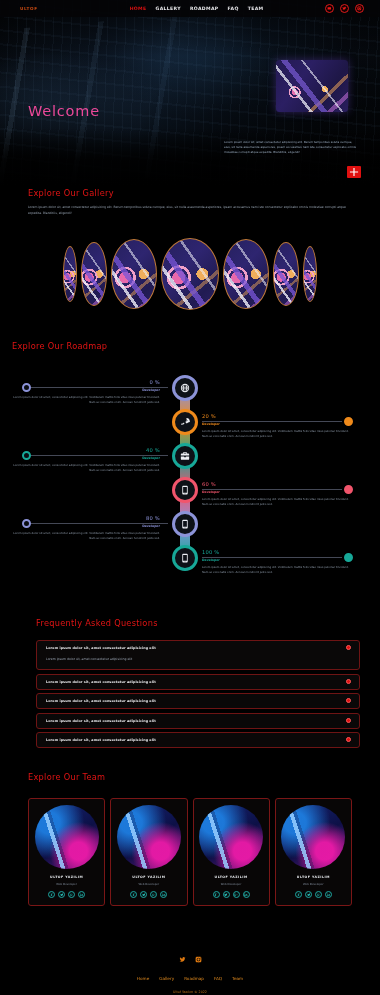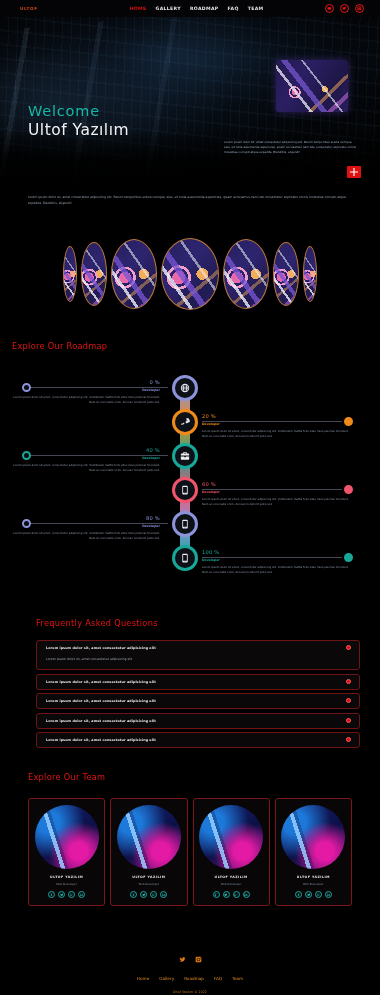--- a/index.html
+++ b/index.html
@@ -79,21 +79,21 @@
   .hero-img::before {
     content:""; position:absolute; inset:0;
     background:
       linear-gradient(52deg, transparent 0 30%, rgba(235,235,245,.75) 30% 33%, transparent 33% 40%,
         rgba(120,90,210,.7) 40% 46%, transparent 46% 58%, rgba(240,240,250,.6) 58% 60%, transparent 60%),
       linear-gradient(-44deg, transparent 0 12%, rgba(195,110,215,.55) 12% 17%, transparent 17% 28%,
         rgba(245,170,90,.5) 28% 32%, transparent 32%);
   }
   .hero-text { position:absolute; left: 28px; top: 103px; z-index: 5; }
   .hero-welcome {
-    font-size: 14.5px; color: #14b8a6; letter-spacing: .8px;
+    font-size: 14.5px; color: #ec4899; letter-spacing: .8px;
     font-family: "DejaVu Sans", sans-serif; font-weight: 400;
   }
   .hero-title {
     font-size: 15.5px; color: #f2f2f5; letter-spacing: .5px; margin-top: 2px;
     font-family: "DejaVu Sans", sans-serif; font-weight: 400;
   }
   .hero-para {
     position:absolute; right: 22px; top: 140px; width: 134px;
     font-size: 2.8px; line-height: 1.75; color: #9fb0c4; text-align: left;
   }
@@ -238,21 +238,20 @@
 <body>
 
 <div class="page">
 
   <div class="hero">
     <div class="hero-bg"></div>
     <div class="hero-img"></div>
     <div class="hero-fade"></div>
     <div class="hero-text">
       <div class="hero-welcome">Welcome</div>
-      <div class="hero-title">Ultof Yazılım</div>
     </div>
     <div class="hero-para">Lorem ipsum dolor sit, amet consectetur adipisicing elit. Rerum temporibus soluta cumque, eius, sit nulla assumenda asperiores, ipsam accusamus nam iste consectetur explicabo omnis molestiae corrupti atque expedita. Blanditiis, eligendi!</div>
     <button class="hero-btn">
       <svg viewBox="0 0 24 24">
         <path d="M11 5h2v14h-2z M5 11h14v2H5z" fill="#fff"></path>
       </svg>
     </button>
   </div>
 
   <div class="navbar">
@@ -277,20 +276,21 @@
       </div>
       <div class="nsoc">
         <svg viewBox="0 0 24 24">
             <path d="M12 2.2c3.2 0 3.6 0 4.9.1 3.3.1 4.8 1.7 4.9 4.9.1 1.3.1 1.6.1 4.8s0 3.6-.1 4.9c-.1 3.2-1.7 4.8-4.9 4.9-1.3.1-1.6.1-4.9.1s-3.6 0-4.9-.1c-3.2-.1-4.8-1.7-4.9-4.9-.1-1.3-.1-1.6-.1-4.9s0-3.5.1-4.8C2.3 4 3.9 2.4 7.1 2.3c1.3-.1 1.7-.1 4.9-.1zm0 3.5a6.3 6.3 0 1 0 0 12.6 6.3 6.3 0 0 0 0-12.6zm0 10.4a4.1 4.1 0 1 1 0-8.2 4.1 4.1 0 0 1 0 8.2zm6.5-10.7a1.5 1.5 0 1 0 0 3 1.5 1.5 0 0 0 0-3z"></path>
           </svg>
       </div>
     </div>
   </div>
 
   <div class="gallery">
+    <div class="sec-title">Explore Our Gallery</div>
     <div class="sec-para">Lorem ipsum dolor sit, amet consectetur adipisicing elit. Rerum temporibus soluta cumque, eius, sit nulla assumenda asperiores, ipsam accusamus nam iste consectetur explicabo omnis molestiae corrupti atque expedita. Blanditiis, eligendi!</div>
     <div class="carousel">
       <div class="gcard gc-0"></div>
       <div class="gcard gc-1"></div>
       <div class="gcard gc-2"></div>
       <div class="gcard gc-3"></div>
       <div class="gcard gc-4"></div>
       <div class="gcard gc-5"></div>
       <div class="gcard gc-6"></div>
     </div>

